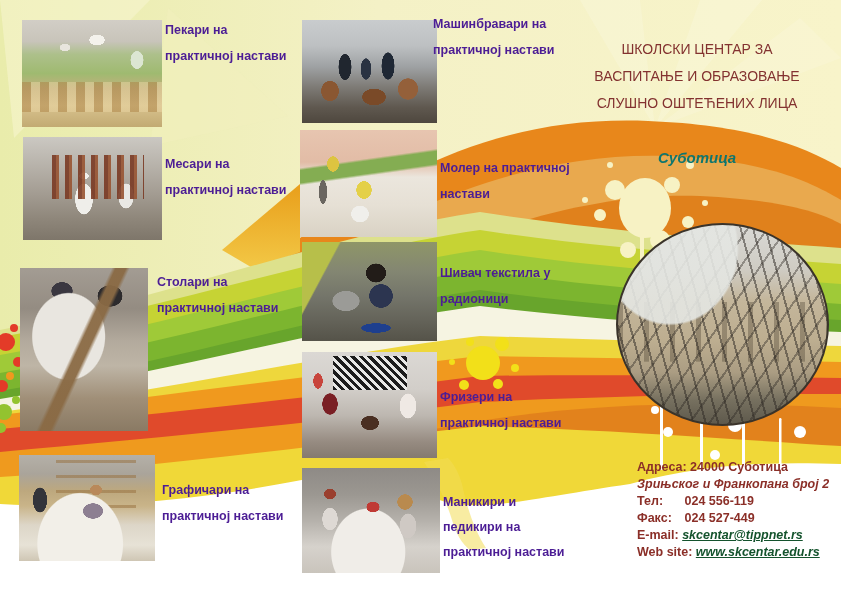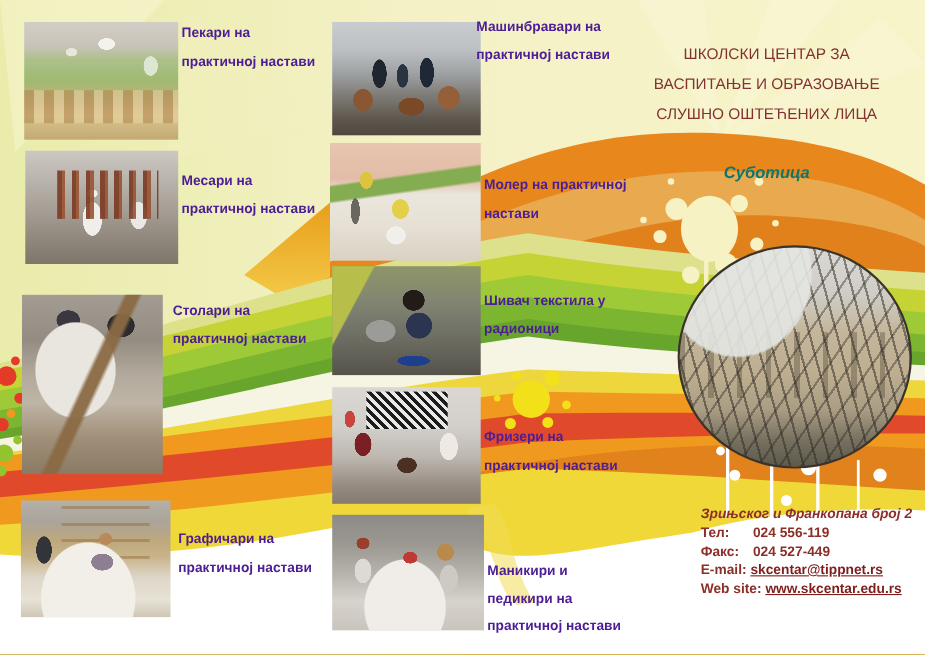--- a/index.html
+++ b/index.html
@@ -86,33 +86,33 @@
   .caption{position:absolute;font-size:12.5px;font-weight:bold;color:#4c1d95;
     line-height:26px;white-space:pre-line;width:170px;}
   .cap-bakers{left:165px;top:17px;}
   .cap-butchers{left:165px;top:151px;}
   .cap-carpenters{left:157px;top:269px;}
   .cap-printers{left:162px;top:477px;}
   .cap-locksmiths{left:433px;top:11px;}
   .cap-painter{left:440px;top:155px;}
   .cap-sewing{left:440px;top:260px;}
   .cap-hairdressers{left:440px;top:384px;}
-  .cap-manicure{left:443px;top:490px;line-height:25px;margin-top:17px;}
+  .cap-manicure{left:443px;top:490px;line-height:25px;}
 
   .title{position:absolute;left:562px;top:36px;width:270px;text-align:center;
     font-size:14px;font-weight:normal;color:#833230;line-height:27px;white-space:pre-line;margin:0;}
   .city{position:absolute;left:562px;top:149px;width:270px;text-align:center;
     font-size:15px;font-weight:bold;font-style:italic;color:#0f766e;}
 
   .contact{position:absolute;left:637px;top:459px;width:200px;
     font-size:12.5px;font-weight:bold;color:#8b2f28;}
   .c-line{line-height:17px;}
   .c-street{font-style:italic;}
   .c-fix{display:inline-block;width:44px;}
-  .contact a{color:#7f1d1d;text-decoration:underline;font-weight:bold;cursor:pointer;}
+  .contact a{color:#14532d;text-decoration:underline;font-weight:bold;cursor:pointer;font-style:italic;}
 </style>
 </head>
 <body>
 
 <div class="page">
 
   <svg class="bgsvg" viewBox="0 0 841 595" aria-hidden="true">
     <defs>
       <linearGradient id="bgG" x1="0" y1="0" x2="1" y2="0">
         <stop offset="0" stop-color="#e9ecab"></stop>
@@ -243,20 +243,21 @@
   <div class="caption cap-manicure">Маникири  и
 педикири на
 практичној настави</div>
 
   <h1 class="title">ШКОЛСКИ ЦЕНТАР ЗА
 ВАСПИТАЊЕ И ОБРАЗОВАЊЕ
 СЛУШНО ОШТЕЋЕНИХ ЛИЦА</h1>
   <div class="city">Суботица</div>
 
   <div class="contact">
+    <div class="c-line">Адреса: 24000 Суботица</div>
     <div class="c-line c-street">Зрињског и Франкопана број 2</div>
     <div class="c-line">
       <span class="c-fix">Тел:</span>
       <span>024 556-119</span>
     </div>
     <div class="c-line">
       <span class="c-fix">Факс:</span>
       <span>024 527-449</span>
     </div>
     <div class="c-line">

